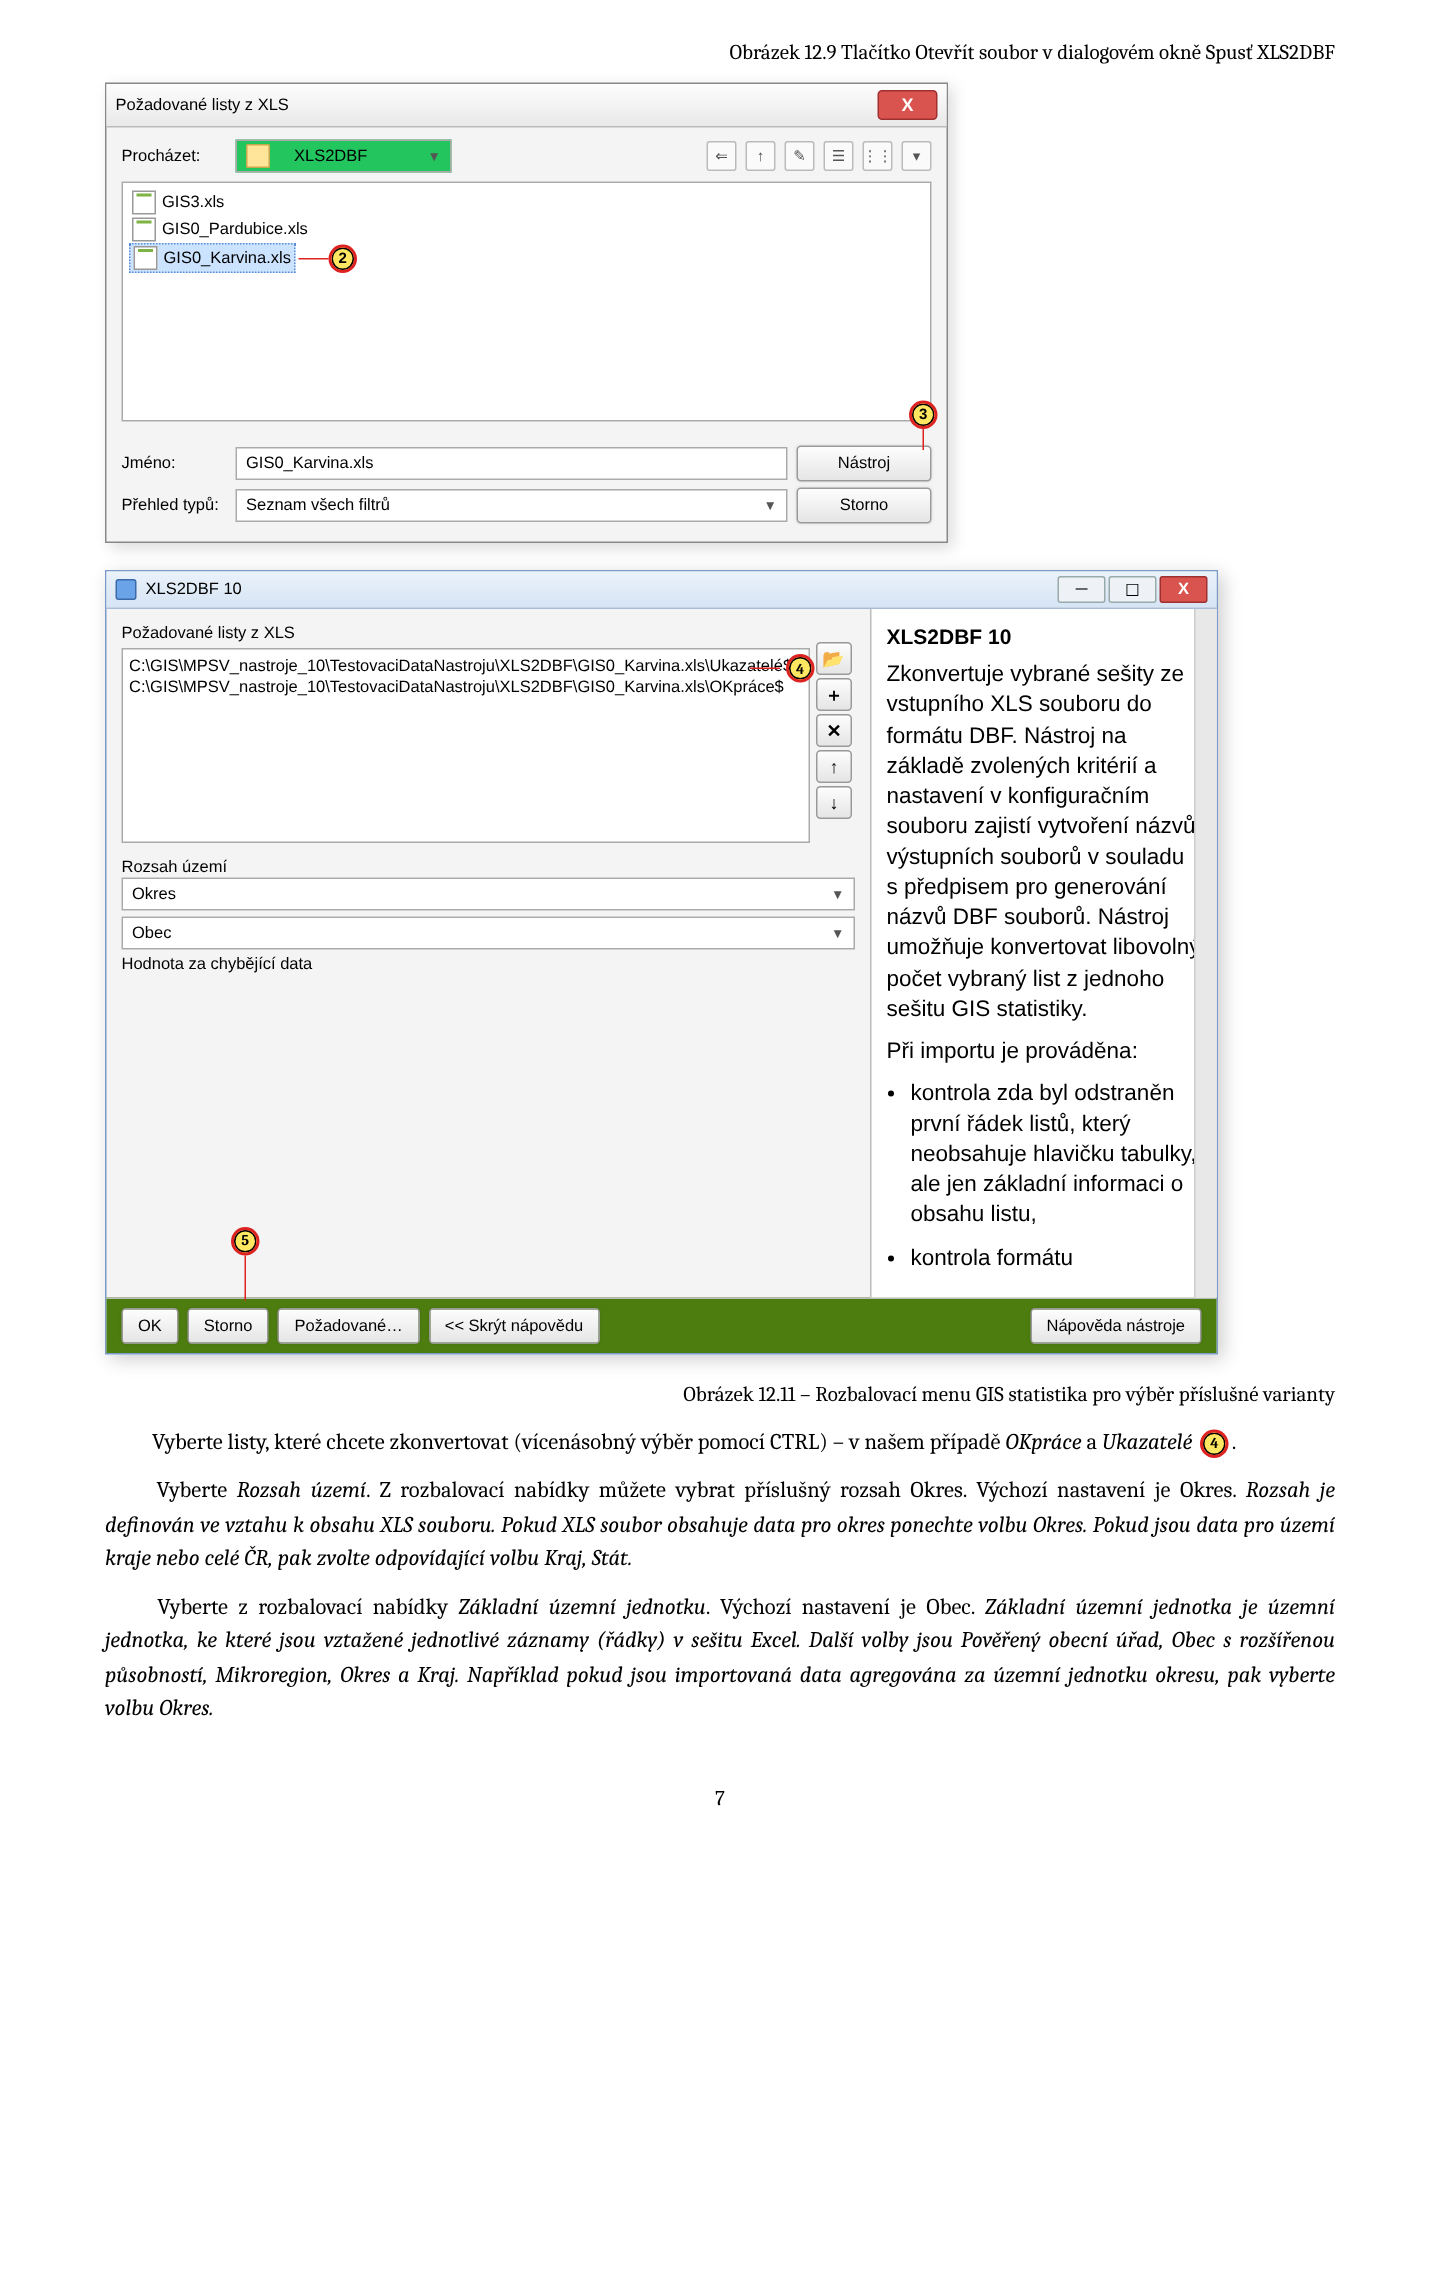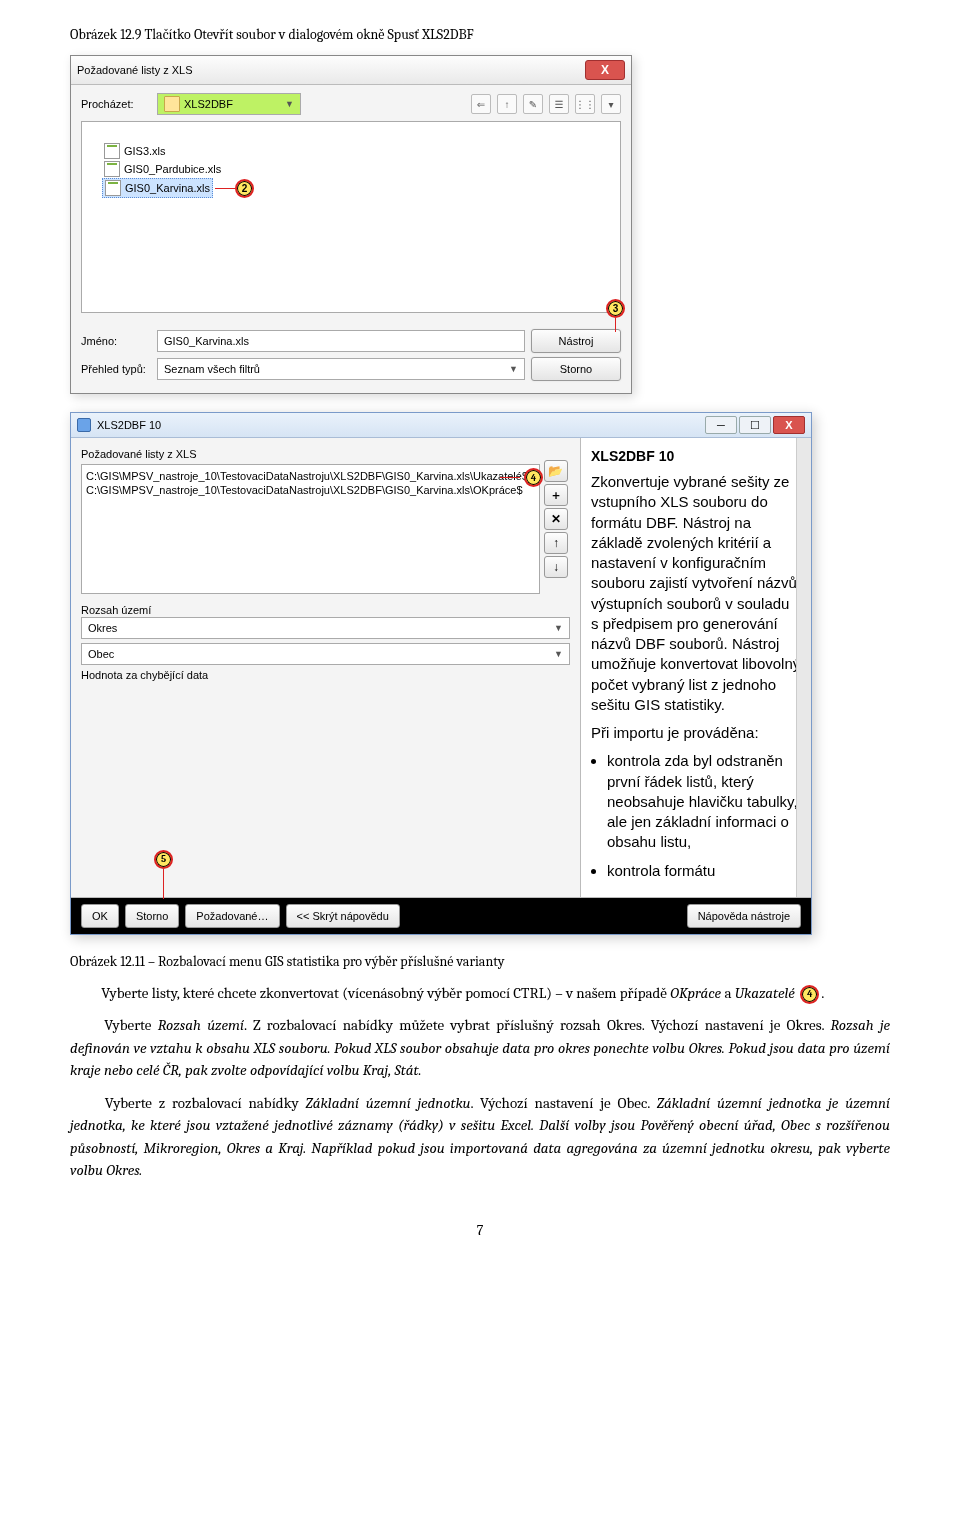--- a/index.html
+++ b/index.html
@@ -9,21 +9,21 @@
     background: #fff;
     margin: 0;
     padding: 0;
   }
   .page {
     width: 820px;
     margin: 0 auto;
     padding: 20px 70px 40px 70px;
   }
   .caption {
-    text-align: left;
+    text-align: right;
     font-size: 14px;
     margin: 6px 0 12px 0;
   }
   .figure {
     margin: 8px auto 18px auto;
     display: flex;
   }
   
   .dlg1 {
     width: 560px;
@@ -58,43 +58,43 @@
   .browse-row {
     display: flex;
     align-items: center;
     gap: 6px;
     margin-bottom: 6px;
   }
   .browse-row label { width: 70px; }
   .folder-sel {
     flex: 1;
     border: 1px solid #aaa;
-    background: #bef264;
+    background: #22c55e;
     padding: 2px 6px;
     display: flex;
     align-items: center;
-    gap: 4px;
+    gap: 16px;
     max-width: 130px;
   }
   .ico { width: 14px; height: 14px; display: inline-block; }
   .ico-folder { background: #ffe59a; border: 1px solid #c7a84a; border-radius: 1px; }
   .ico-file { background: #fff; border: 1px solid #999; position: relative; }
   .ico-file::after {
     content: ""; position: absolute; top: 1px; left: 2px; right: 2px; height: 2px; background: #7cb342;
   }
   .toolbar-icons { display: flex; gap: 6px; margin-left: auto; }
   .toolbar-icons .tbtn {
     width: 18px; height: 18px; border: 1px solid #bbb; background: #fafafa; border-radius: 2px;
     display: flex; align-items: center; justify-content: center; font-size: 10px; color: #555;
   }
   .file-list {
     border: 1px solid #aaa;
     background: #fff;
     height: 150px;
-    padding: 20px;
+    padding: 4px;
   }
   .file-list .row {
     display: flex; align-items: center; gap: 4px; padding: 1px 2px; font-size: 11px;
   }
   .file-list .row.selected { background: #cce3ff; border: 1px dotted #5a8cd6; }
   .marker {
     display: inline-flex; align-items: center; justify-content: center;
     width: 15px; height: 15px; border: 2px solid #d22; border-radius: 50%;
     background: #ffe761; color: #000; font-size: 10px; font-weight: bold;
     box-shadow: 0 0 0 1px #000 inset;
@@ -162,21 +162,21 @@
   .form-block label { font-size: 11px; margin-bottom: 1px; }
   .select {
     border: 1px solid #aaa; background:#fff; padding: 2px 6px; height: 16px;
     display:flex; justify-content: space-between; align-items:center;
   }
   .numbox {
     border: 1px solid #aaa; background:#fff; padding: 2px 6px; height: 16px; text-align: right;
   }
   .dlg2-footer {
     border-top: 1px solid #bbb; padding: 6px 10px; display: flex; gap: 6px; align-items:center;
-    background:#000000;
+    background:#4d7c0f;
   }
   .dlg2-footer .wbtn { width: auto; padding: 0 10px; }
   .marker5-wrap { position:absolute; left: 84px; bottom: 36px; display:flex; flex-direction:column; align-items:center; }
   .marker5-wrap .stem { width:1px; height: 30px; background:#d22; }
   .marker4-wrap { position:absolute; left: 430px; top: 56px; display:flex; align-items:center; }
   .marker4-wrap .stem { width: 20px; height:1px; background:#d22; margin-right:4px; }
   
   .bodytext p {
     text-align: justify;
     margin: 10px 0;

